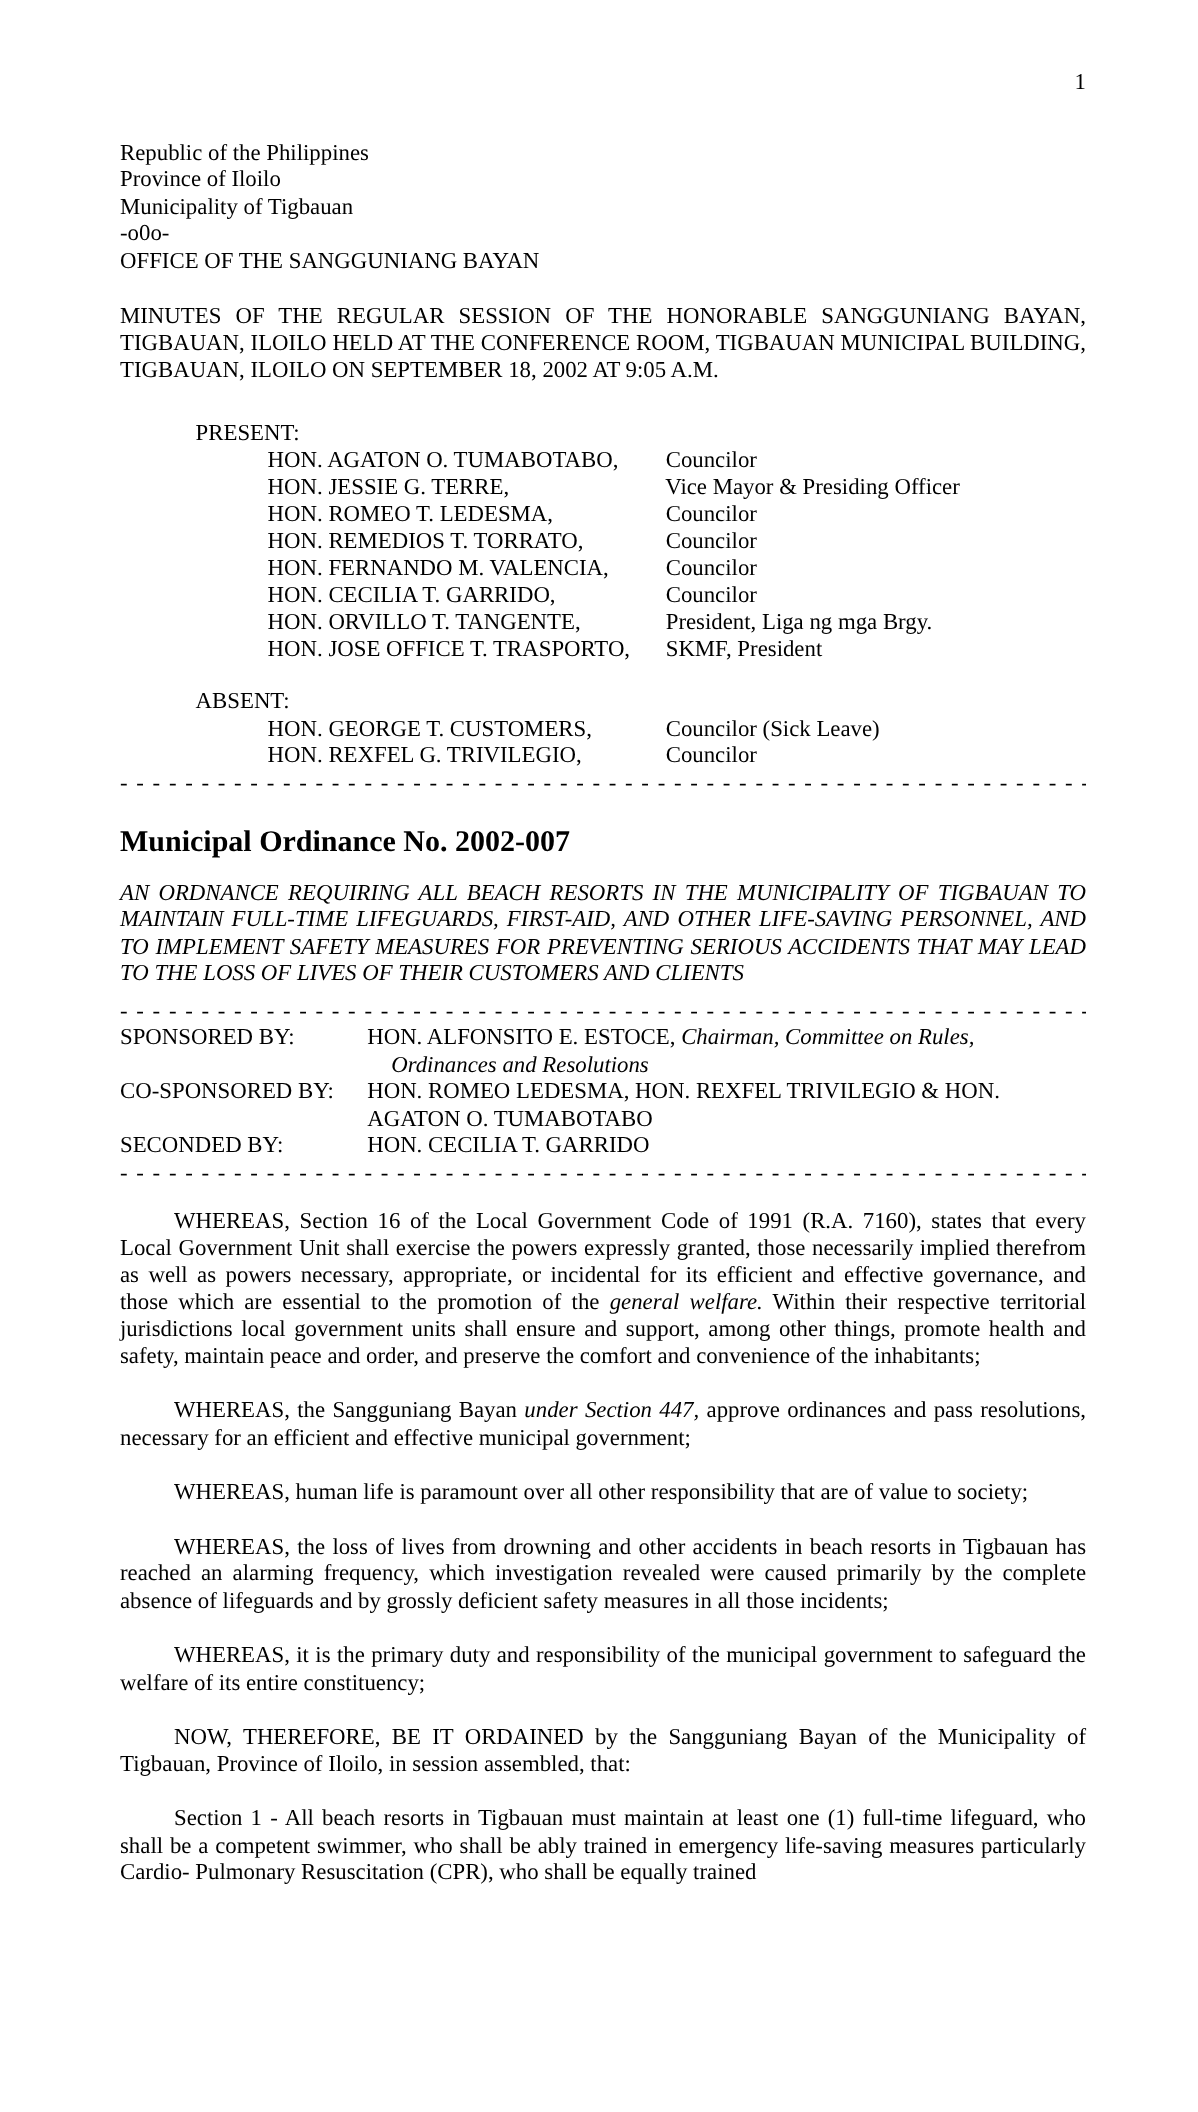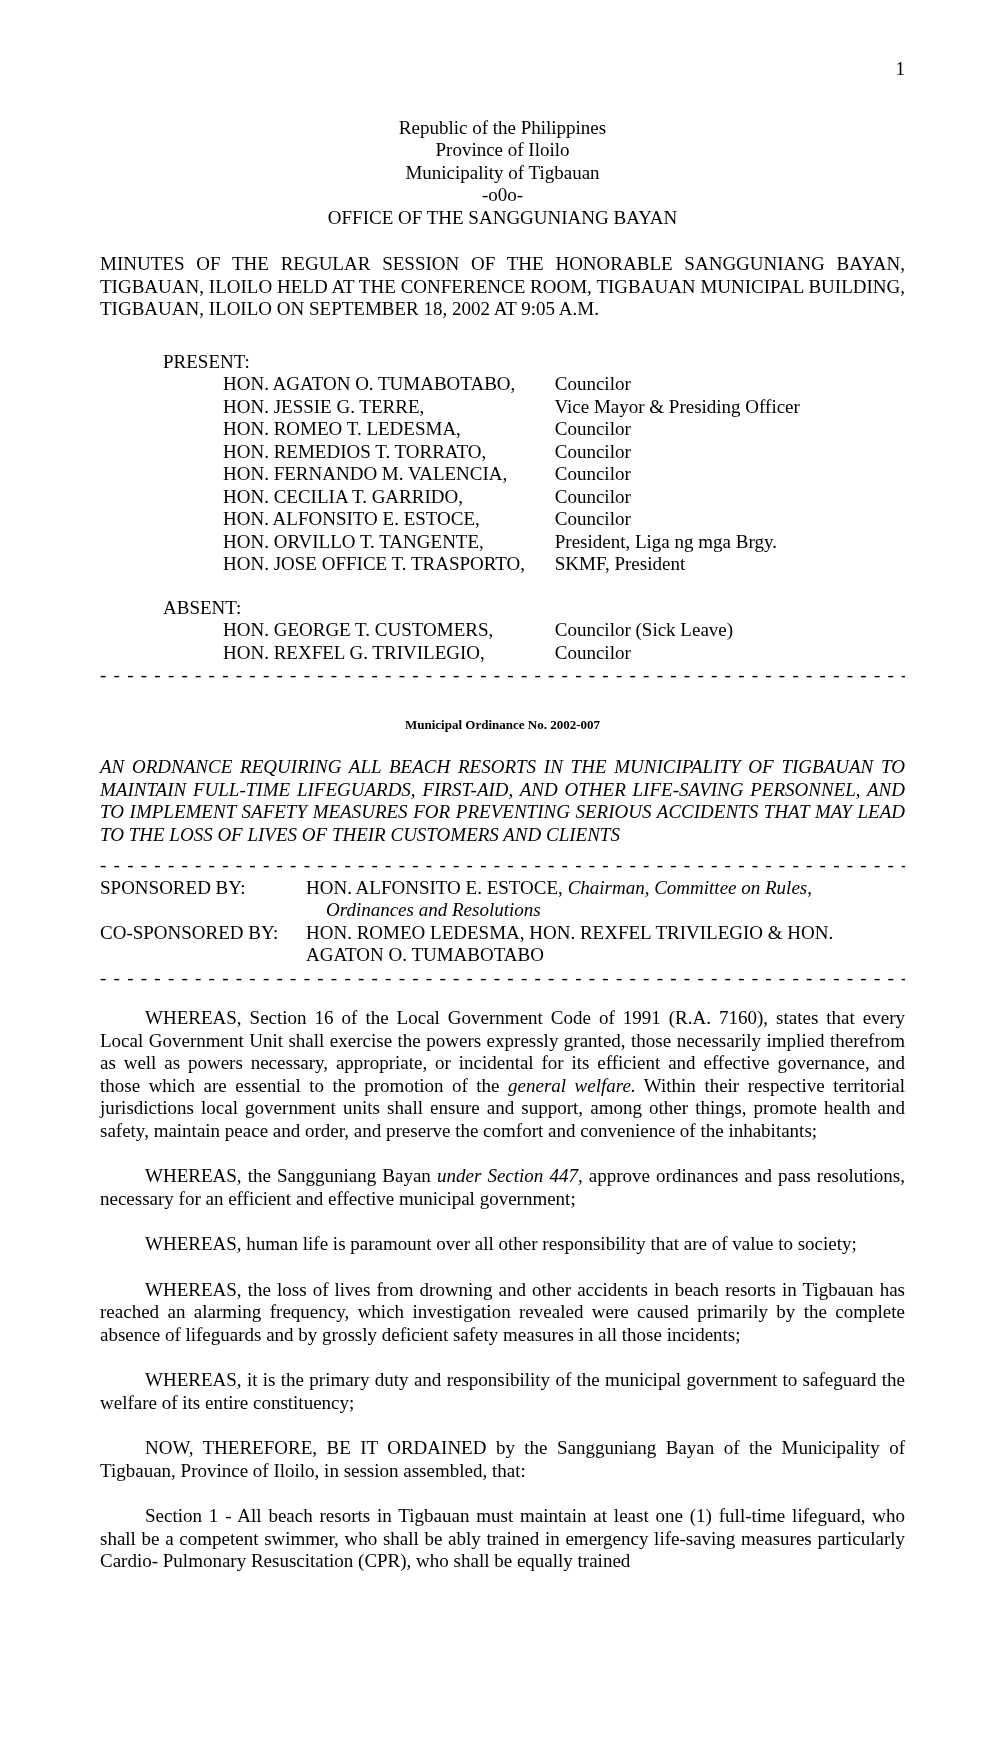--- a/index.html
+++ b/index.html
@@ -10,34 +10,34 @@
     background: #ffffff;
     color: #000000;
     font-family: "Liberation Serif", "DejaVu Serif", serif;
     font-size: 19px;
     line-height: 22.5px;
     box-sizing: border-box;
     padding: 58px 93px 0 100px;
     overflow: hidden;
   }
   .pagenum { text-align: right; }
-  .header { text-align: center; margin-top: 36px; }
+  .header { text-align: left; margin-top: 36px; }
   .minutes { margin: 24px 0 0 0; text-align: justify; }
   .att-label { margin: 30px 0 0 63px; }
   .att-label.absent { margin-top: 21px; }
   .att-row { margin-left: 123px; }
   .att-name { display: inline-block; min-width: 327px; }
   .sep {
     white-space: nowrap;
     overflow: hidden;
     word-spacing: 1.5px;
     letter-spacing: 0.5px;
   }
   .sep2 { margin-top: 8px; }
-  .ord-title { text-align: center; font-weight: bold; margin-top: 27px; font-size: 13px; }
+  .ord-title { font-weight: bold; margin-top: 27px; font-size: 25px; }
   .ord-desc { text-align: justify; margin: 20px 0 0 0; font-style: italic; }
   .sp-row { display: flex; }
   .sp-label { width: 206px; flex: none; }
   .sp-value { flex: 1; }
   .sp-line.indent { margin-left: 20px; }
   .i { font-style: italic; }
   .para { text-align: justify; text-indent: 45px; margin: 23px 0 0 0; }
   #paragraphs .para:first-child { margin-top: 18px; }
 </style>
 </head>
@@ -59,21 +59,20 @@
 
   <div>
     <div class="att-label">PRESENT:</div>
     <div id="present-list">
         <div class="att-row"><span class="att-name">HON. AGATON O. TUMABOTABO,</span> <span class="att-role">Councilor</span></div>
         <div class="att-row"><span class="att-name">HON. JESSIE G. TERRE,</span> <span class="att-role">Vice Mayor &amp; Presiding Officer</span></div>
         <div class="att-row"><span class="att-name">HON. ROMEO T. LEDESMA,</span> <span class="att-role">Councilor</span></div>
         <div class="att-row"><span class="att-name">HON. REMEDIOS T. TORRATO,</span> <span class="att-role">Councilor</span></div>
         <div class="att-row"><span class="att-name">HON. FERNANDO M. VALENCIA,</span> <span class="att-role">Councilor</span></div>
         <div class="att-row"><span class="att-name">HON. CECILIA T. GARRIDO,</span> <span class="att-role">Councilor</span></div>
-        <div class="att-row"><span class="att-name">HON. ALFONSITO E. ESTOCE,</span> <span class="att-role">Councilor</span></div>
         <div class="att-row"><span class="att-name">HON. ORVILLO T. TANGENTE,</span> <span class="att-role">President, Liga ng mga Brgy.</span></div>
         <div class="att-row"><span class="att-name">HON. JOSE OFFICE T. TRASPORTO,</span> <span class="att-role">SKMF, President</span></div>
       </div>
     <div class="att-label absent">ABSENT:</div>
     <div id="absent-list">
         <div class="att-row"><span class="att-name">HON. GEORGE T. CUSTOMERS,</span> <span class="att-role">Councilor (Sick Leave)</span></div>
         <div class="att-row"><span class="att-name">HON. REXFEL G. TRIVILEGIO,</span> <span class="att-role">Councilor</span></div>
       </div>
   </div>
 
@@ -93,20 +92,26 @@
           <div class="sp-line indent"><span class="i">Ordinances and Resolutions</span></div>
         </div>
       </div>
       <div class="sp-row">
         <div class="sp-label">CO-SPONSORED BY:</div>
         <div class="sp-value">
           <div class="sp-line"><span>HON. ROMEO LEDESMA, HON. REXFEL TRIVILEGIO &amp; HON.</span></div>
           <div class="sp-line"><span>AGATON O. TUMABOTABO</span></div>
         </div>
       </div>
+      <div class="sp-row">
+        <div class="sp-label">SECONDED BY:</div>
+        <div class="sp-value">
+          <div class="sp-line"><span>HON. CECILIA T. GARRIDO</span></div>
+        </div>
+      </div>
     </div>
 
   <div class="sep">- - - - - - - - - - - - - - - - - - - - - - - - - - - - - - - - - - - - - - - - - - - - - - - - - - - - - - - - - - - - - - - -</div>
 
   <div id="paragraphs">
       <p class="para"><span>WHEREAS, Section 16 of the Local Government Code of 1991 (R.A. 7160), states that every Local Government Unit shall exercise the powers expressly granted, those necessarily implied therefrom as well as powers necessary, appropriate, or incidental for its efficient and effective governance, and those which are essential to the promotion of the </span><span class="i">general welfare.</span><span> Within their respective territorial jurisdictions local government units shall ensure and support, among other things, promote health and safety, maintain peace and order, and preserve the comfort and convenience of the inhabitants;</span></p>
       <p class="para"><span>WHEREAS, the Sangguniang Bayan </span><span class="i">under Section 447,</span><span> approve ordinances and pass resolutions, necessary for an efficient and effective municipal government;</span></p>
       <p class="para"><span>WHEREAS, human life is paramount over all other responsibility that are of value to society;</span></p>
       <p class="para"><span>WHEREAS, the loss of lives from drowning and other accidents in beach resorts in Tigbauan has reached an alarming frequency, which investigation revealed were caused primarily by the complete absence of lifeguards and by grossly deficient safety measures in all those incidents;</span></p>
       <p class="para"><span>WHEREAS, it is the primary duty and responsibility of the municipal government to safeguard the welfare of its entire constituency;</span></p>

